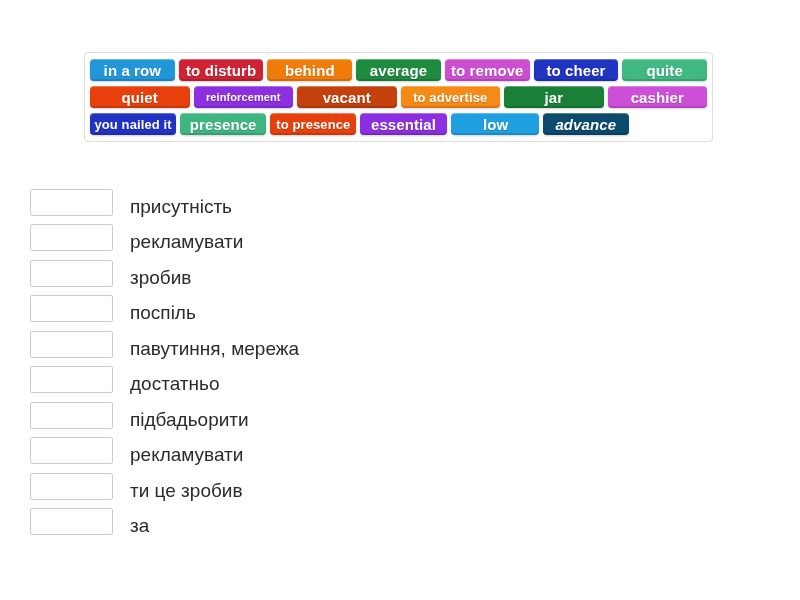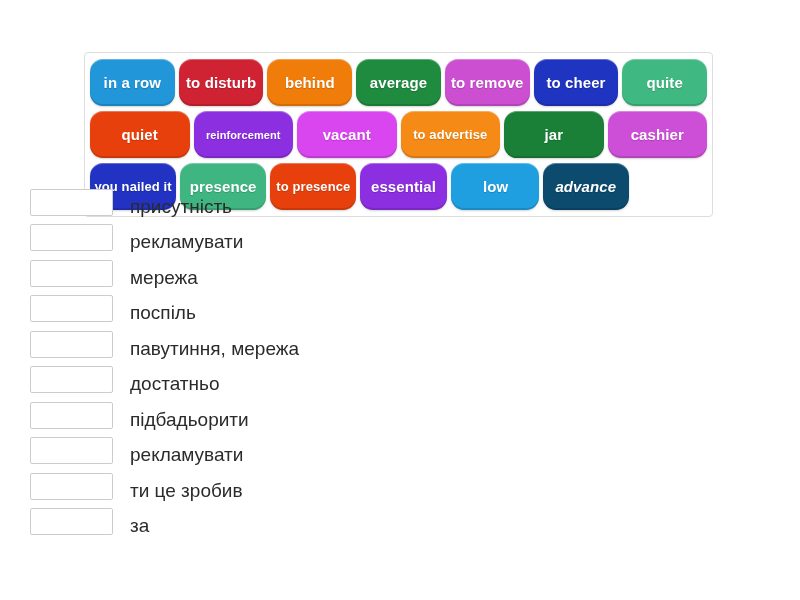--- a/index.html
+++ b/index.html
@@ -35,22 +35,22 @@
 
   .bank-row {
     display: flex;
     flex-wrap: nowrap;
     gap: 4px;
     margin-bottom: 5px;
   }
   .bank-row:last-child { margin-bottom: 0; }
 
   .tile {
-    height: 47px;
-    border-radius: 13px;
+    height: 22px;
+    border-radius: 4px;
     display: flex;
     align-items: center;
     justify-content: center;
     color: #ffffff;
     font-weight: bold;
     white-space: nowrap;
     text-align: right;
     padding: 0 6px;
     cursor: pointer;
     user-select: none;
@@ -117,21 +117,21 @@
         <div class="tile " style="background: rgb(207, 34, 51); flex: 1 1 0px;">to disturb</div>
         <div class="tile " style="background: rgb(240, 124, 10); flex: 1 1 0px;">behind</div>
         <div class="tile " style="background: rgb(31, 139, 63); flex: 1 1 0px;">average</div>
         <div class="tile " style="background: rgb(204, 79, 210); flex: 1 1 0px;">to remove</div>
         <div class="tile " style="background: rgb(31, 52, 192); flex: 1 1 0px;">to cheer</div>
         <div class="tile " style="background: rgb(64, 184, 130); flex: 1 1 0px;">quite</div>
       </div>
       <div class="bank-row">
         <div class="tile " style="background: rgb(232, 64, 13); flex: 1 1 0px;">quiet</div>
         <div class="tile fs-xs" style="background: rgb(139, 47, 224); flex: 1 1 0px;">reinforcement</div>
-        <div class="tile " style="background: #d946ef; flex: 1 1 0px;">vacant</div>
+        <div class="tile " style="background: #c2410c; flex: 1 1 0px;">vacant</div>
         <div class="tile fs-sm" style="background: rgb(245, 138, 22); flex: 1 1 0px;">to advertise</div>
         <div class="tile " style="background: rgb(26, 128, 56); flex: 1 1 0px;">jar</div>
         <div class="tile " style="background: rgb(205, 79, 216); flex: 1 1 0px;">cashier</div>
       </div>
       <div class="bank-row">
         <div class="tile fs-sm" style="background: rgb(34, 51, 196); flex: 1 1 0px;">you nailed it</div>
         <div class="tile " style="background: rgb(63, 182, 129); flex: 1 1 0px;">presence</div>
         <div class="tile fs-sm" style="background: rgb(232, 64, 13); flex: 1 1 0px;">to presence</div>
         <div class="tile " style="background: rgb(139, 47, 224); flex: 1 1 0px;">essential</div>
         <div class="tile " style="background: rgb(31, 159, 224); flex: 1 1 0px; padding-left: 8px;">low</div>
@@ -145,21 +145,21 @@
         <div class="answer-row">
           <div class="drop-box"></div>
           <div class="answer-label">присутність</div>
         </div>
         <div class="answer-row">
           <div class="drop-box"></div>
           <div class="answer-label">рекламувати</div>
         </div>
         <div class="answer-row">
           <div class="drop-box"></div>
-          <div class="answer-label">мережа</div>
+          <div class="answer-label">зробив</div>
         </div>
         <div class="answer-row">
           <div class="drop-box"></div>
           <div class="answer-label">поспіль</div>
         </div>
         <div class="answer-row">
           <div class="drop-box"></div>
           <div class="answer-label">павутиння, мережа</div>
         </div>
         <div class="answer-row">

